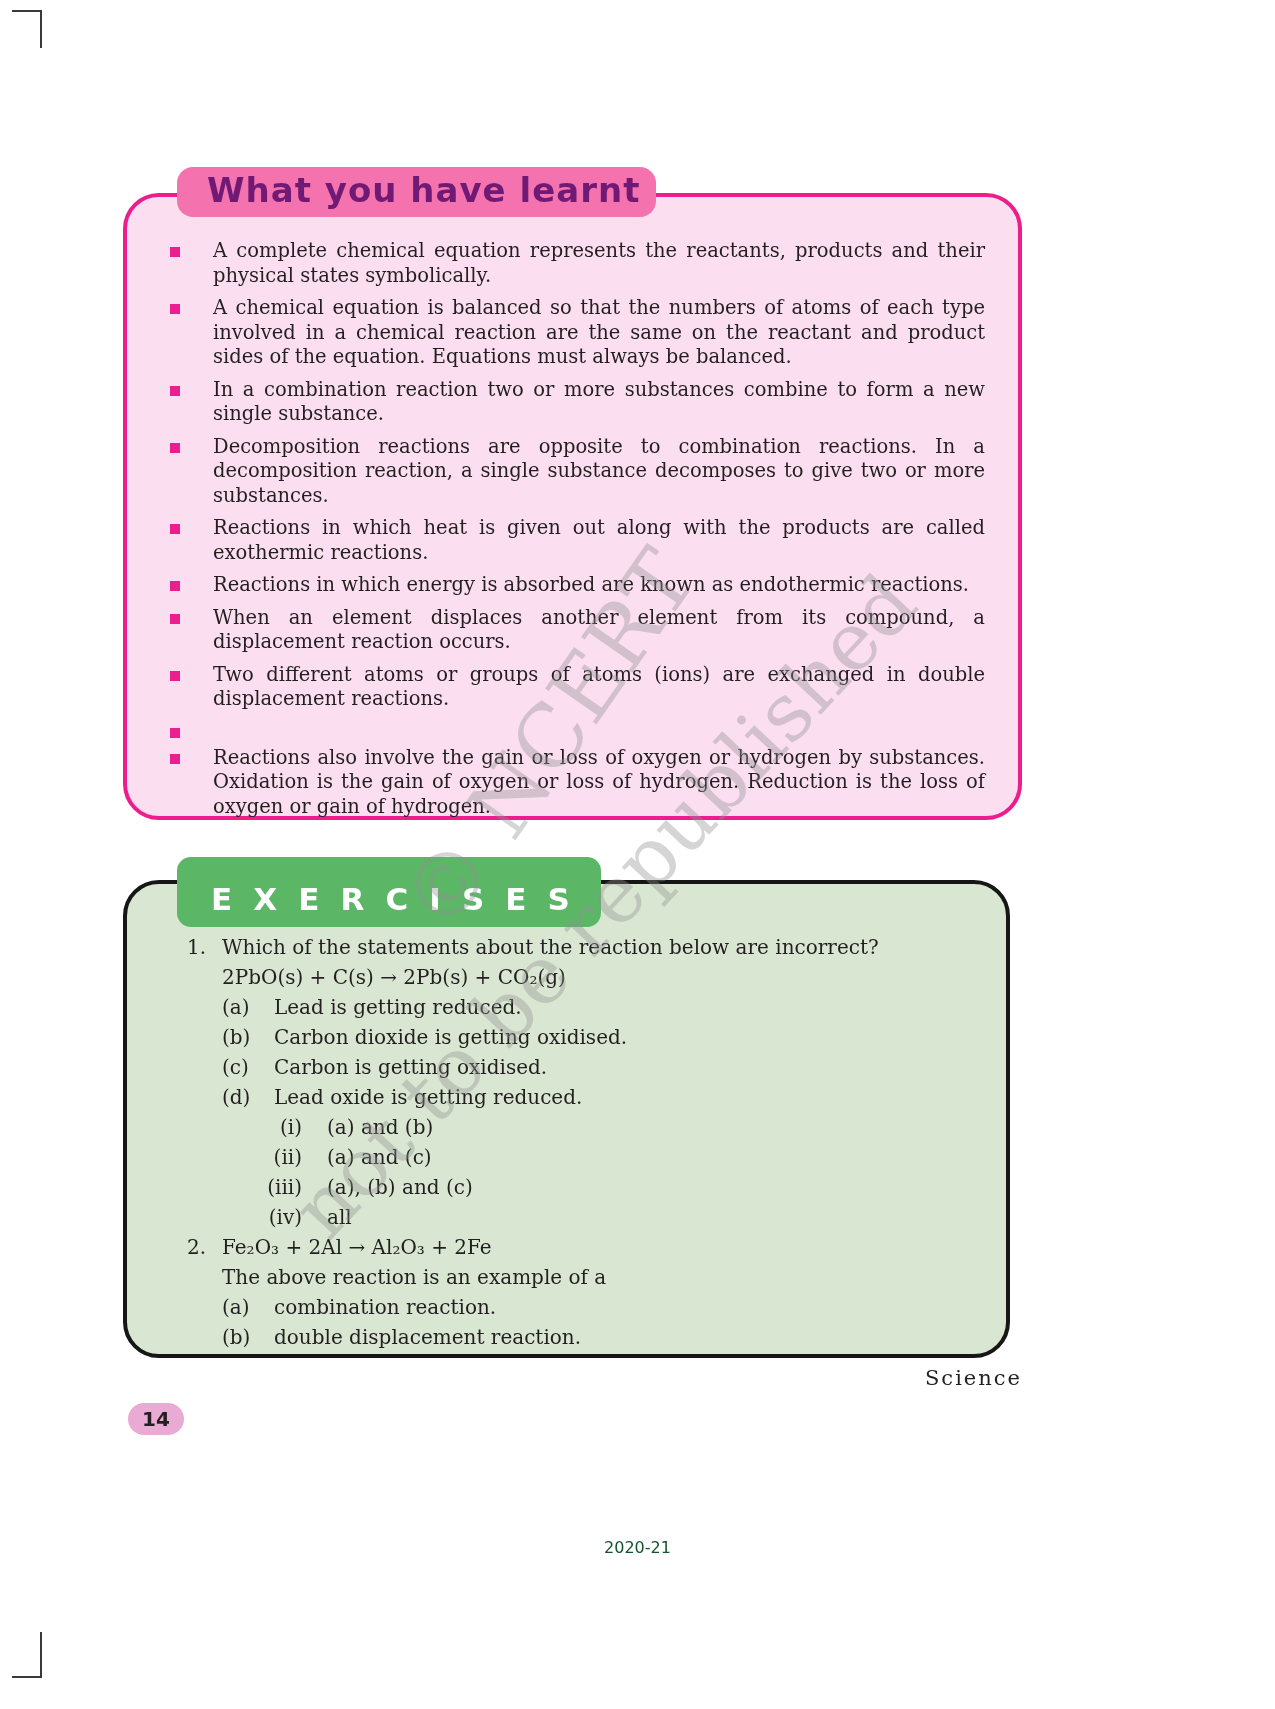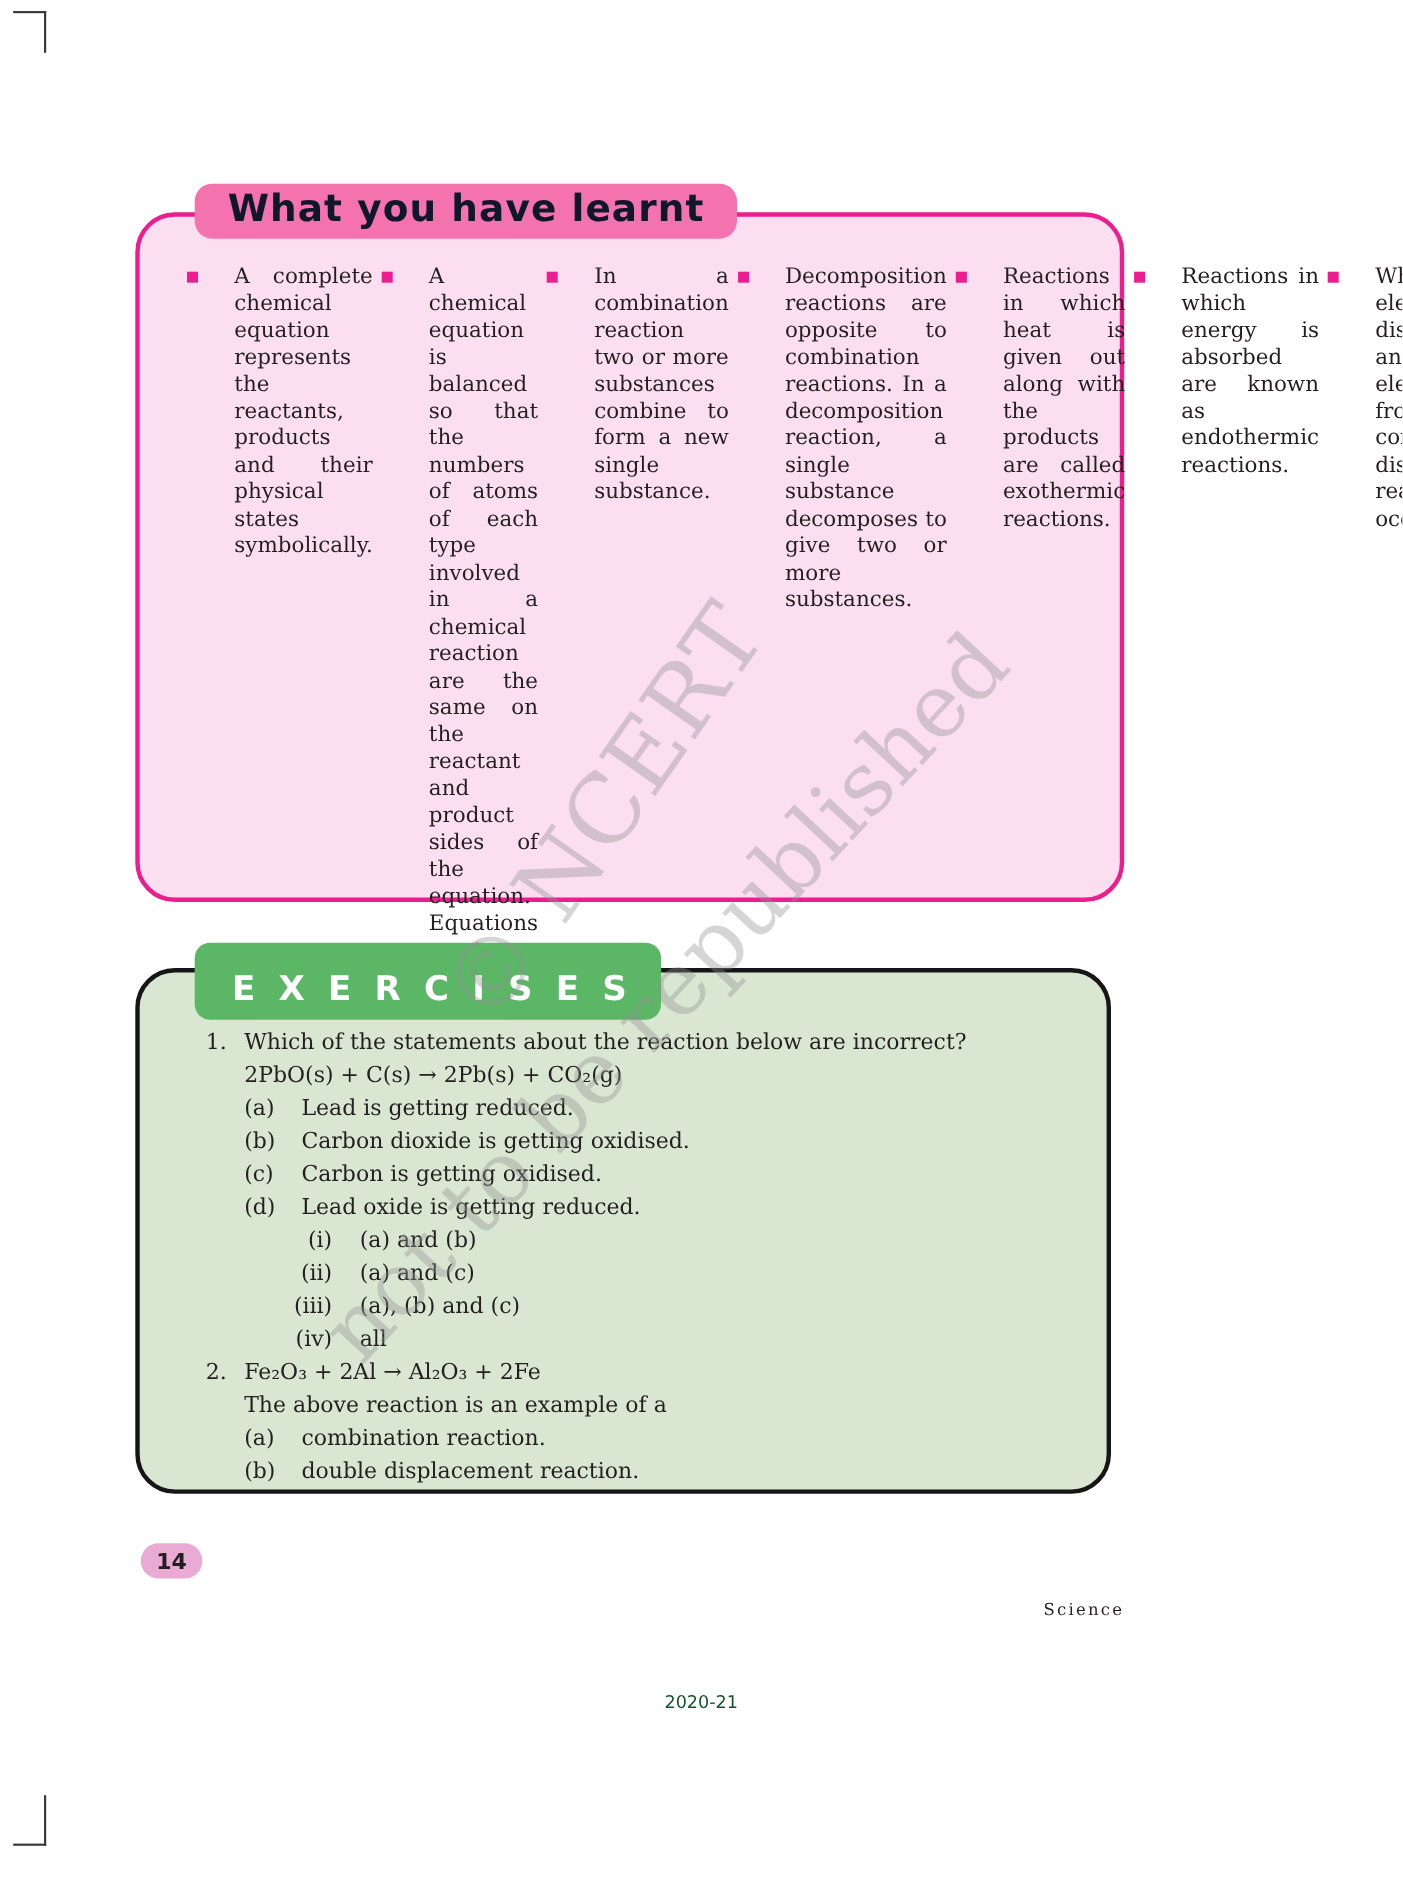--- a/index.html
+++ b/index.html
@@ -12,27 +12,27 @@
   .crop.tl{left:12px;top:10px;width:28px;height:36px;border-top:2px solid #3a3a3a;border-right:2px solid #3a3a3a;}
   .crop.bl{left:12px;top:1632px;width:28px;height:44px;border-bottom:2px solid #3a3a3a;border-right:2px solid #3a3a3a;}
 
   
   .learnt-box{
     position:absolute;left:123px;top:193px;width:899px;height:627px;
     background:#fbdff0;border:4px solid #ec1e8d;border-radius:36px;box-sizing:border-box;
   }
   .learnt-tab{
     position:absolute;left:50px;top:-30px;
-    background:#f472ae;color:#0f172a;border-radius:16px;
+    background:#f472ae;color:#701a75;border-radius:16px;
     font-family:"DejaVu Sans",sans-serif;font-weight:bold;font-size:34px;
-    padding:3px 30px 7px 30px;letter-spacing:1px;white-space:nowrap;
+    padding:3px 16px 7px 30px;letter-spacing:1px;white-space:nowrap;
   }
   .bullets{
     position:absolute;top:42px;left:43px;right:33px;margin:0;padding:0;list-style:none;
-    display:flex;flex-direction:row;gap:8px;
+    display:flex;flex-direction:column;gap:8px;
   }
   .bullet-item{display:flex;}
   .sq{flex:0 0 auto;width:10px;height:10px;background:#ec1e8d;margin:8px 33px 0 0;}
   .bullet-text{font-size:19.5px;line-height:24.5px;text-align:justify;}
 
   
   .ex-box{
     position:absolute;left:123px;top:880px;width:887px;height:478px;
     background:#d9e7d2;border:4px solid #161616;border-radius:36px;box-sizing:border-box;
   }
@@ -52,21 +52,21 @@
   .choice-label{flex:0 0 80px;text-align:right;margin-right:25px;}
   .eq{white-space:nowrap;}
 
   
   .page-badge{
     position:absolute;left:128px;top:1403px;width:56px;height:32px;background:#e9aad3;
     border-radius:16px;display:flex;align-items:center;justify-content:center;
     font-family:"DejaVu Sans",sans-serif;font-weight:bold;font-size:20px;color:#231f20;text-align:right;
   }
   .footer-right{
-    position:absolute;right:253px;top:1454px;font-size:15px;letter-spacing:2px;color:#231f20;
+    position:absolute;right:253px;top:1366px;font-size:21px;letter-spacing:2px;color:#231f20;
   }
   .footer-bottom{
     position:absolute;left:0;right:0;top:1538px;text-align:center;
     font-family:"DejaVu Sans",sans-serif;font-size:16px;color:#14532d;
   }
 
   
   .watermark{
     position:absolute;font-family:"DejaVu Serif",serif;white-space:nowrap;
     color:rgba(145,145,145,0.38);pointer-events:none;z-index:5;

